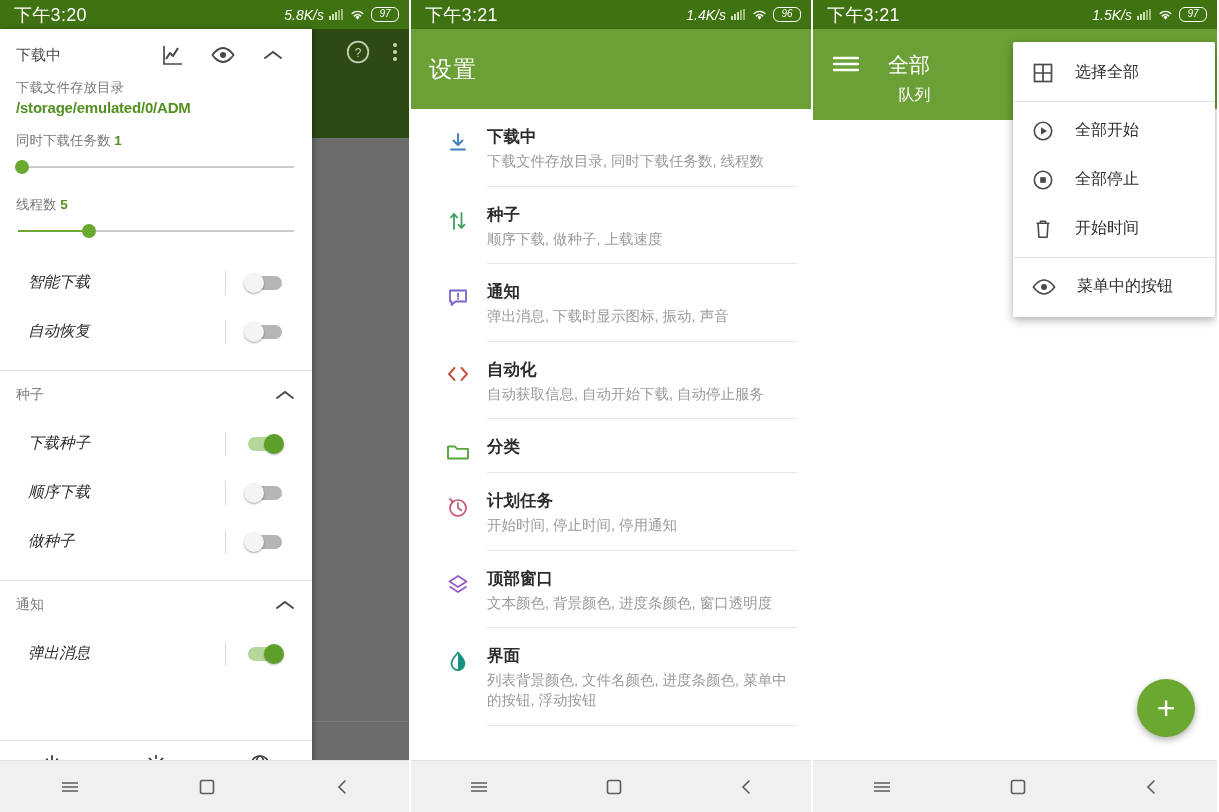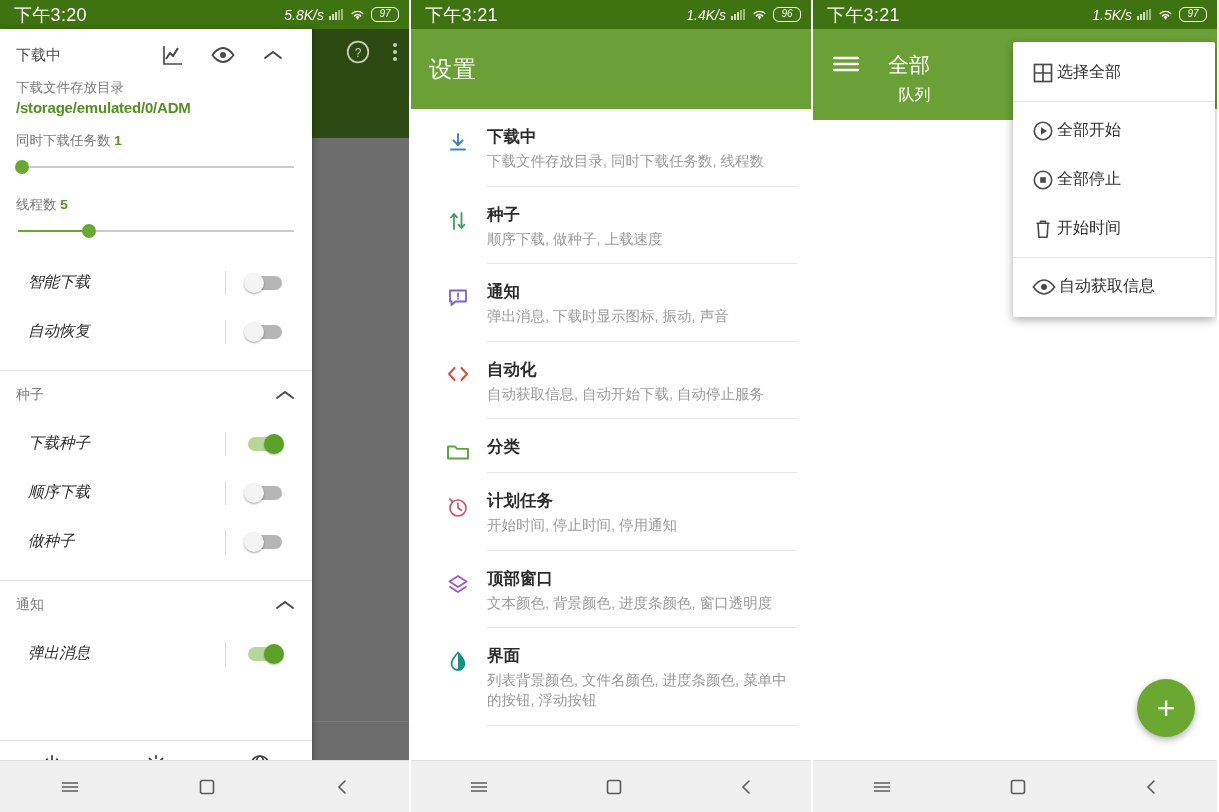--- a/index.html
+++ b/index.html
@@ -133,21 +133,21 @@
   .p3-appbar { height: 80px; background: #6ba036; position: relative; }
   .p3-hamb { position: absolute; left: 18px; top: 24px; }
   .p3-title { position: absolute; left: 75px; top: 22px; color: #fff; font-size: 21px; }
   .p3-tabs { position: absolute; top: 75px; left: 0; width: 203px; height: 45px; background: #6ba036; }
   .p3-tab { text-align: center; color: #ffffff; font-size: 16px; padding-top: 10px; }
   .p3-canvas { position: absolute; top: 29px; left: 0; right: 0; bottom: 52px; background: #fff; }
   .p3-menu {
     position: absolute; top: 42px; right: 2px; width: 202px; background: #ffffff;
     border-radius: 2px; box-shadow: 0 3px 10px rgba(0,0,0,.32); padding: 6px 0;
   }
-  .p3-mi { display: flex; align-items: center; height: 49px; padding: 0 0 0 18px; gap: 2px; }
+  .p3-mi { display: flex; align-items: center; height: 49px; padding: 0 0 0 18px; gap: 20px; }
   .p3-mi .mlbl { font-size: 16px; color: #2f2f2f; }
   .p3-sep { height: 1px; background: #e4e4e4; margin: 4px 0; }
   .p3-fab {
     position: absolute; right: 22px; bottom: 75px; width: 58px; height: 58px; border-radius: 50%;
     background: #6aa832; display: flex; align-items: center; justify-content: center;
     color: #fff; font-size: 32px; font-weight: 300; line-height: 1;
     box-shadow: 0 3px 7px rgba(0,0,0,.3);
   }
 
   
@@ -625,21 +625,21 @@
         </svg>
         <span class="mlbl">开始时间</span>
       </div>
       <div class="p3-sep"></div>
 
       <div class="p3-mi">
         <svg width="26" height="20" viewBox="0 0 26 18">
           <path d="M13 2C7 2 2.5 9 2.5 9S7 16 13 16s10.5-7 10.5-7S19 2 13 2z" fill="none" stroke="#4a4a4a" stroke-width="1.7"></path>
           <circle cx="13" cy="9" r="3" fill="#4a4a4a"></circle>
         </svg>
-        <span class="mlbl">自动获取信息</span>
+        <span class="mlbl">菜单中的按钮</span>
       </div>
     </div>
 
     <div class="p3-fab">+</div>
 
     <div class="navbar">
       <span class="nb">
         <svg width="22" height="16" viewBox="0 0 22 16">
             <g stroke="#5b5b5b" stroke-width="1.6">
               <path d="M3 4h16M3 8h16M3 12h16"></path>

